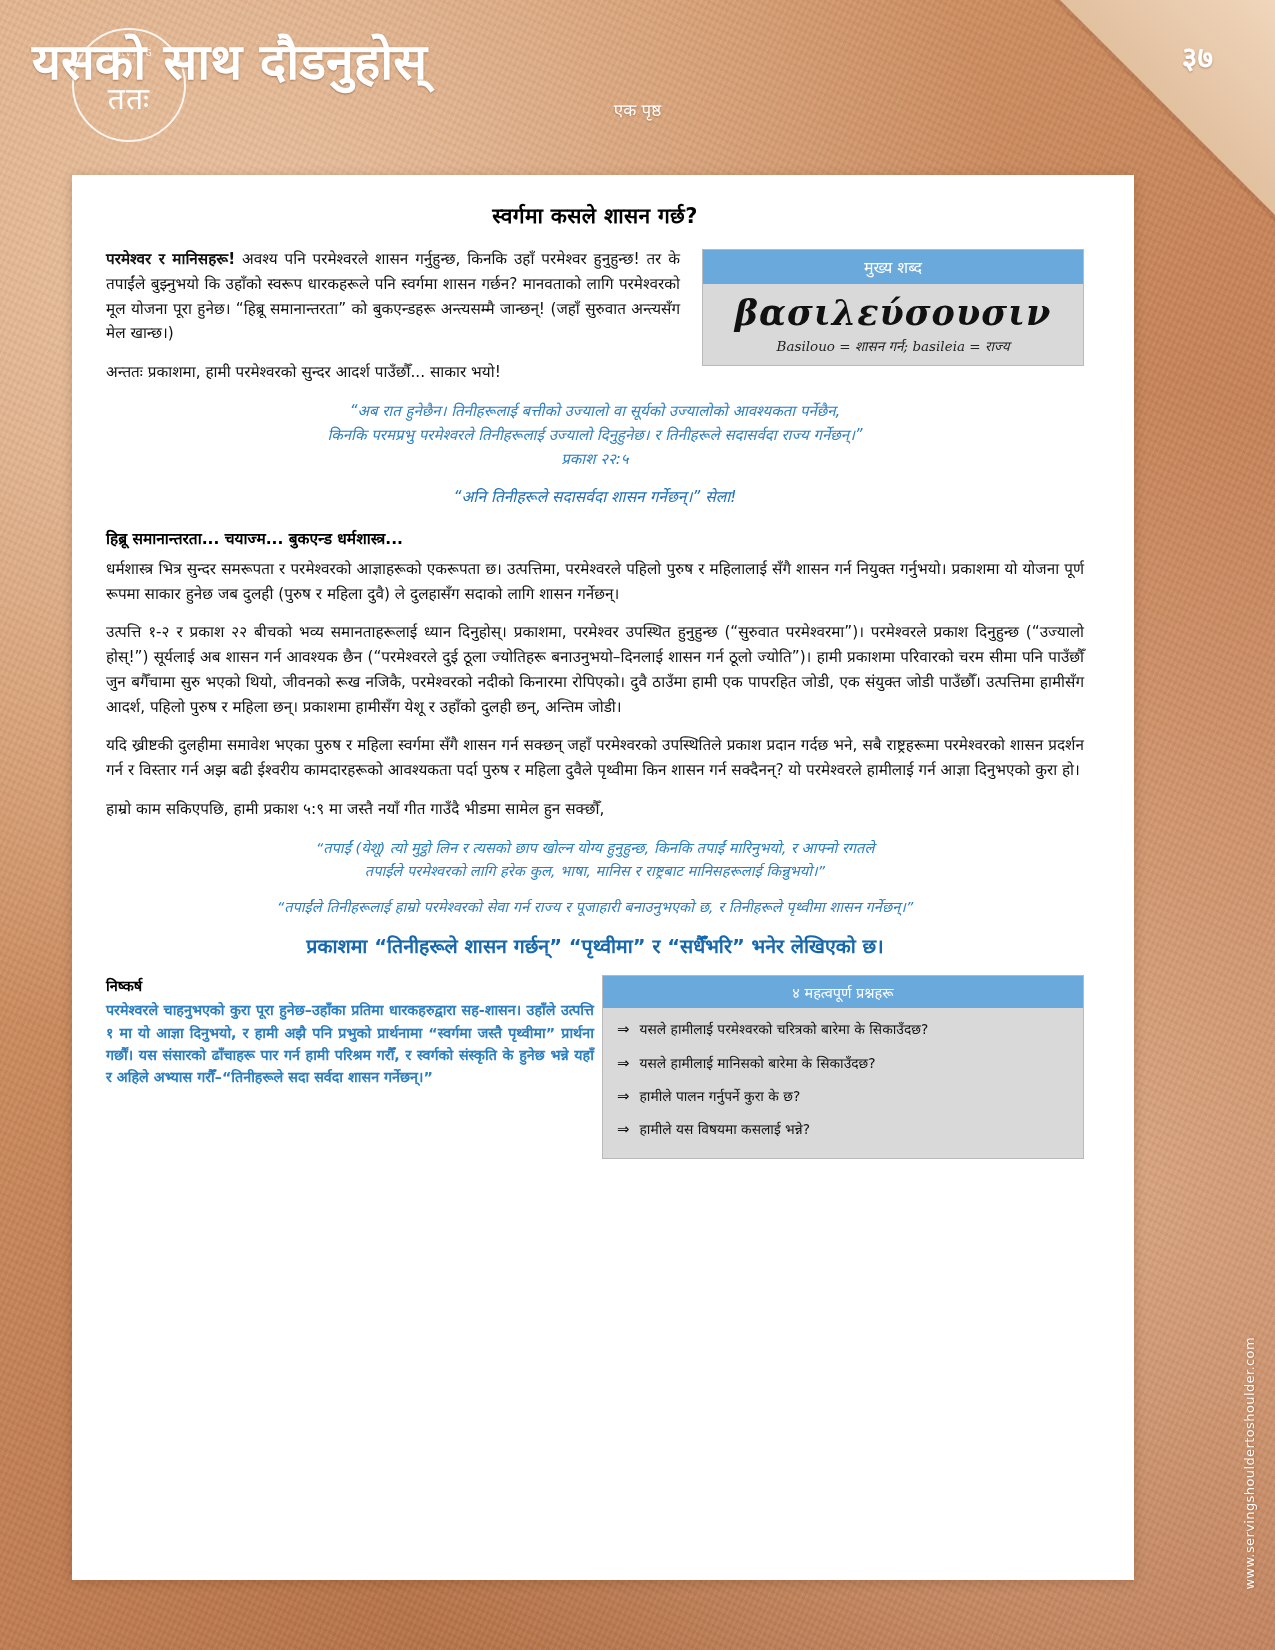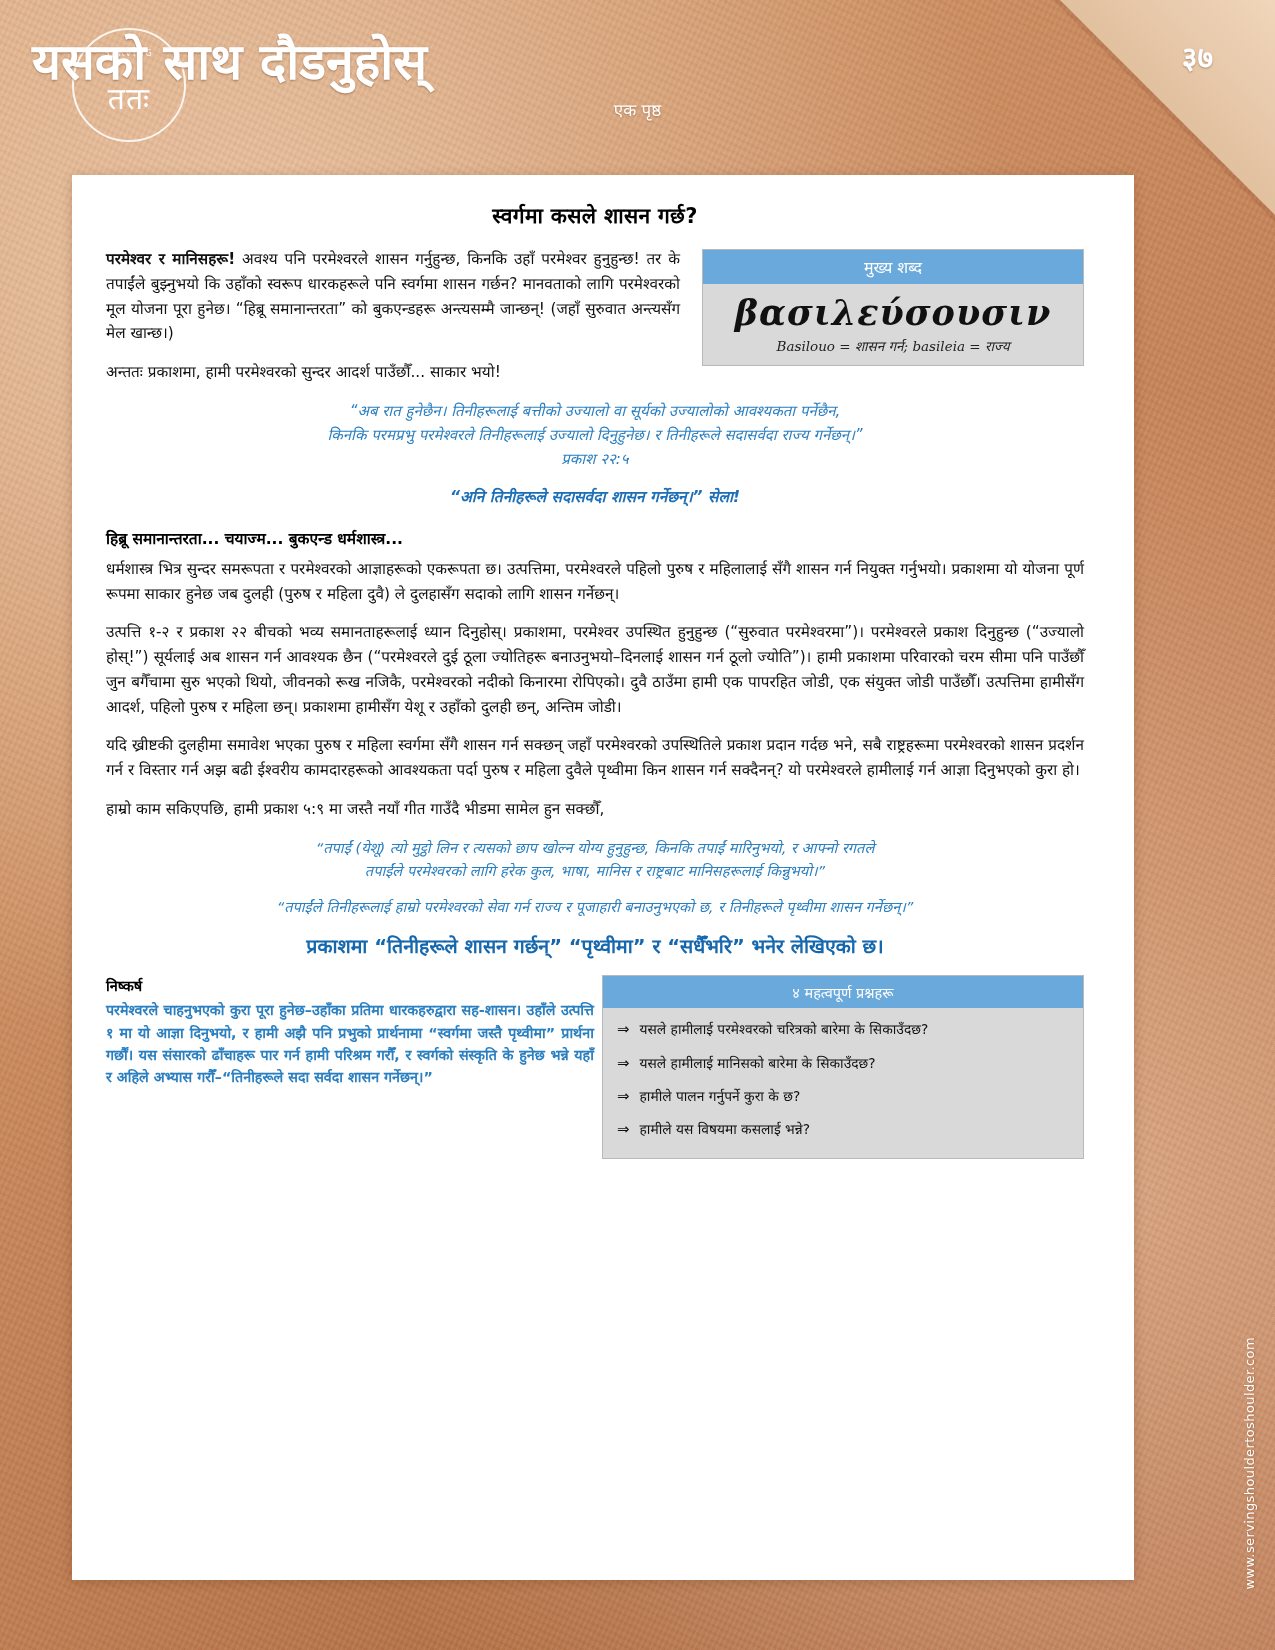--- a/index.html
+++ b/index.html
@@ -194,21 +194,21 @@
     text-align: center;
     margin: 4px 0 14px 0;
   }
   .quote-ref {
     display: block;
     text-align: center;
   }
   .quote-center-bold {
     color: #1d6fb8;
     font-style: italic;
-    font-weight: bold;
+    font-weight: normal;
     font-size: 15.5px;
     text-align: center;
     margin: 6px 0 16px 0;
   }
   .section-head {
     font-weight: bold;
     font-size: 15.5px;
     color: #000;
     margin: 20px 0 8px 0;
   }

